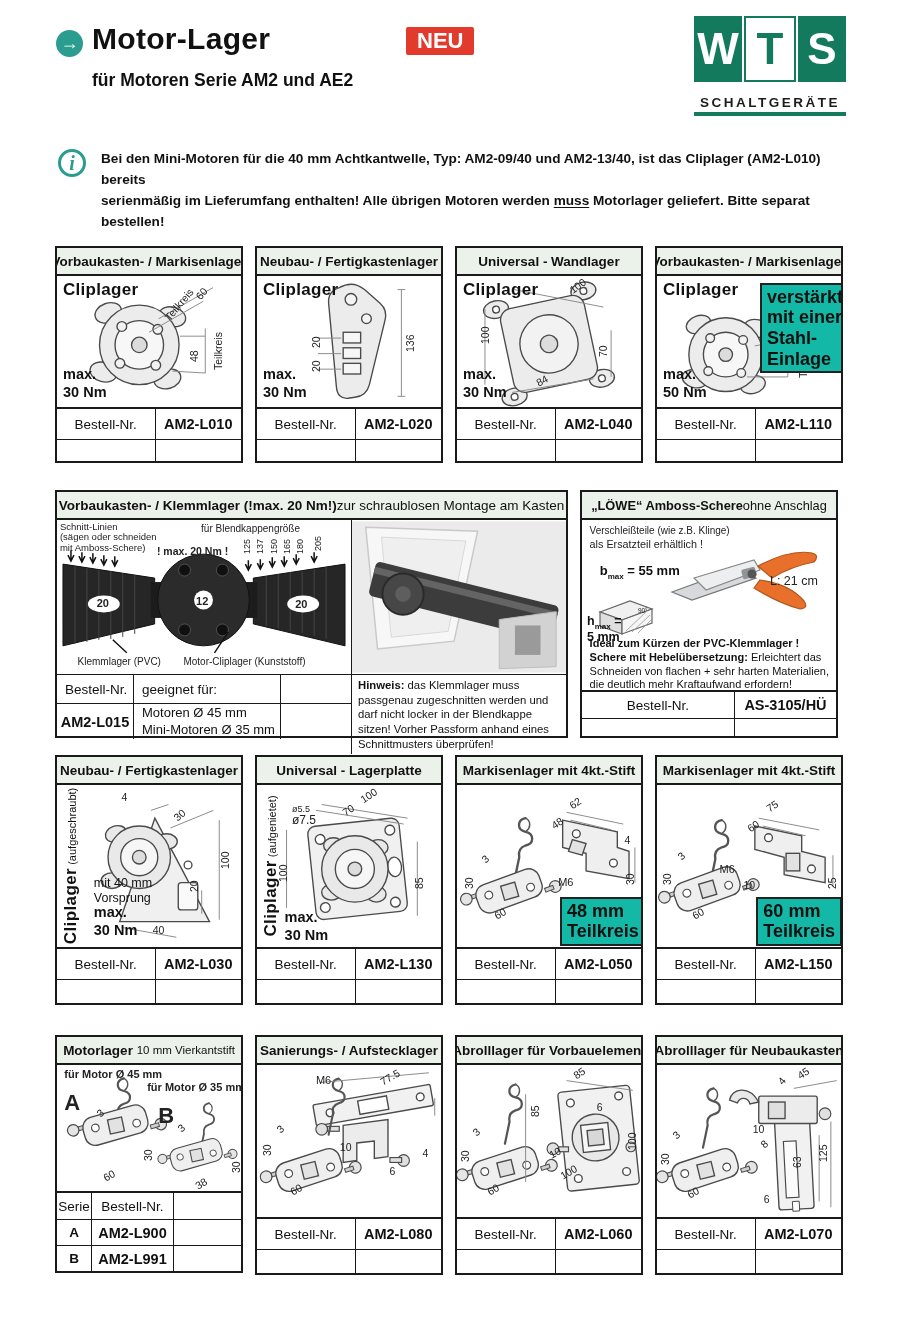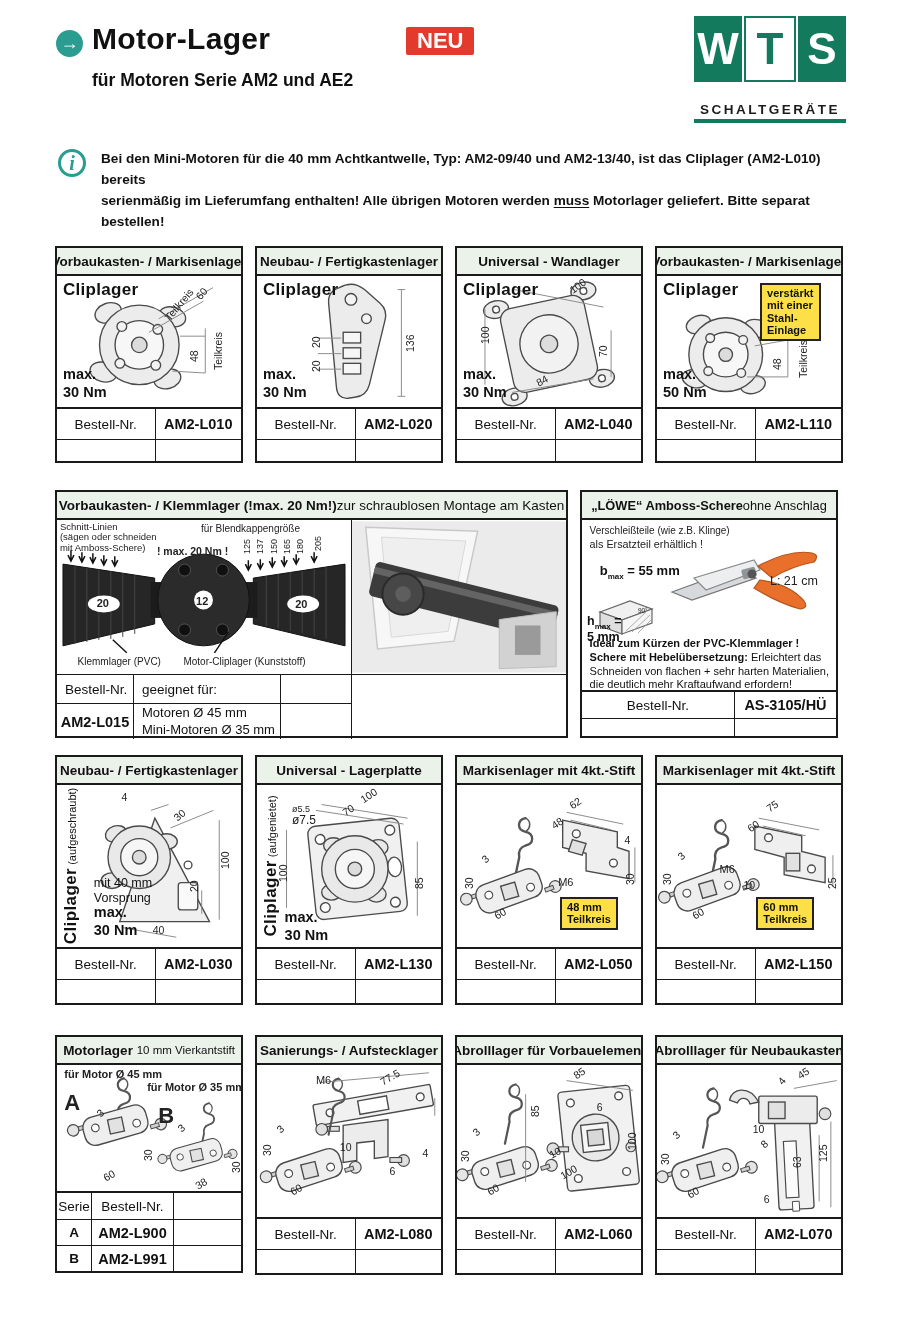--- a/index.html
+++ b/index.html
@@ -9,41 +9,41 @@
   
   .arrow-badge{position:absolute;left:56px;top:30px;width:27px;height:27px;border-radius:50%;background:var(--accent);color:#fff;display:flex;align-items:center;justify-content:center;font-weight:bold;font-size:18px}
   .page-title{position:absolute;left:92px;top:22px;font-size:30px;font-weight:bold;letter-spacing:.3px}
   .neu-badge{position:absolute;left:406px;top:27px;background:var(--neu_bg);color:#fff;font-weight:bold;font-size:22px;padding:1px 11px;border-radius:2px}
   .subtitle{position:absolute;left:92px;top:70px;font-size:17.5px;font-weight:bold}
   .logo{position:absolute;left:694px;top:16px;width:152px}
   .logo-grid{display:flex;gap:2px}
   .logo-cell{flex:1;height:66px;display:flex;align-items:center;justify-content:center;font-weight:bold;font-size:44px}
   .logo-cell.green{background:var(--logo_green);color:#fff}
   .logo-cell.white{background:#fff;color:var(--logo_green);border:2px solid var(--logo_green)}
-  .logo-sub{margin-top:20px;font-size:13.5px;font-weight:bold;letter-spacing:2.5px;color:#1c1c1c;text-align:center;white-space:nowrap}
+  .logo-sub{margin-top:13px;font-size:13.5px;font-weight:bold;letter-spacing:2.5px;color:#1c1c1c;text-align:center;white-space:nowrap}
   .logo-bar{height:4px;background:var(--logo_green);margin-top:2px}
   
   .infobox{position:absolute;left:58px;top:148px;right:48px;display:flex;gap:15px}
   .info-icon{width:28px;height:28px;border-radius:50%;border:3px solid var(--accent);color:var(--accent);font-family:"Liberation Serif",serif;font-weight:bold;font-style:italic;font-size:20px;display:flex;align-items:center;justify-content:center;flex:none;margin-top:1px}
   .info-text{font-size:13.6px;font-weight:bold;line-height:1.55}
   .info-text u{text-underline-offset:2px}
   
   .row{position:absolute;left:55px;display:flex;gap:12px}
   .r1{top:246px}.r2{top:490px}.r3{top:755px}.r4{top:1035px;align-items:flex-start}
   .pbox{position:relative;border:2px solid var(--border);background:#fff;display:flex;flex-direction:column}
   .phead{height:28px;flex:none;background:var(--box_header_bg);border-bottom:2px solid var(--border);display:flex;align-items:center;justify-content:center;font-weight:bold;font-size:13.5px;white-space:nowrap;overflow:hidden;padding:0 3px}
   .phead .thin{font-weight:normal}
   .pbody{position:relative;flex:1;overflow:hidden}
   .art{position:absolute;inset:0;width:100%;height:100%}
   .dimhost{position:absolute;inset:0}
   .dim{position:absolute;font-size:10.5px;color:#222;white-space:nowrap;transform-origin:0 0;line-height:1.15}
   .cliplbl{position:absolute;left:6px;top:4px;font-weight:bold;font-size:17px;letter-spacing:.3px;z-index:3}
   .maxlbl{position:absolute;font-weight:bold;font-size:14.5px;white-space:pre-line;line-height:1.25;z-index:3}
   .bodynote{position:absolute;font-size:12.5px;white-space:pre-line;line-height:1.2;z-index:3}
-  .notebox{position:absolute;border:2px solid #222;background:#fde047;font-weight:bold;font-size:11px;padding:2px 5px;white-space:pre-line;line-height:1.15;z-index:3}
+  .notebox{position:absolute;border:2px solid #222;background:#14b8a6;font-weight:bold;font-size:18px;padding:2px 5px;white-space:pre-line;line-height:1.15;z-index:3}
   .vwrap{position:absolute;left:14px;top:50%;transform:translate(-50%,-50%) rotate(-90deg);white-space:nowrap;z-index:3;font-size:11px}
   .vwrap b{font-size:17px;letter-spacing:.4px}
   
   .ptable{flex:none;border-top:2px solid var(--border)}
   .trow{display:flex;align-items:stretch}
   .trow + .trow{border-top:1.5px solid var(--border)}
   .tc{display:flex;align-items:center;justify-content:center;font-size:13.5px;overflow:hidden}
   .tc + .tc{border-left:1.5px solid var(--border)}
   .ord{font-weight:bold;font-size:14.5px}
   .c1{width:53%}.c2{width:47%}
@@ -389,20 +389,21 @@
           </div>
           <div class="trow" style="height:36px">
             <div class="tc cen ord" style="width:76px">AM2-L015</div>
             <div class="tc fits" style="width:147px;flex-direction:column;align-items:flex-start;justify-content:center">
               <span>Motoren Ø 45 mm</span>
                 <span>Mini-Motoren Ø 35 mm</span>
             </div>
             <div class="tc cen" style="flex:1"></div>
           </div>
         </div>
+        <div class="hinweis"><b>Hinweis:</b><span> das Klemmlager muss passgenau zugeschnitten werden und darf nicht locker in der Blendkappe sitzen! Vorher Passform anhand eines Schnittmusters überprüfen!</span></div>
       </div>
     </div>
 
     <div class="pbox" style="width:258px;height:248px">
       <div class="phead" style="font-size:12.8px">
           <b>„LÖWE“ Amboss-Schere</b>
           <span class="thin"> ohne Anschlag</span>
         </div>
       <div class="pbody">
         <svg style="position:absolute;left:12px;top:72px;width:64px;height:48px" viewBox="0 0 64 48">

